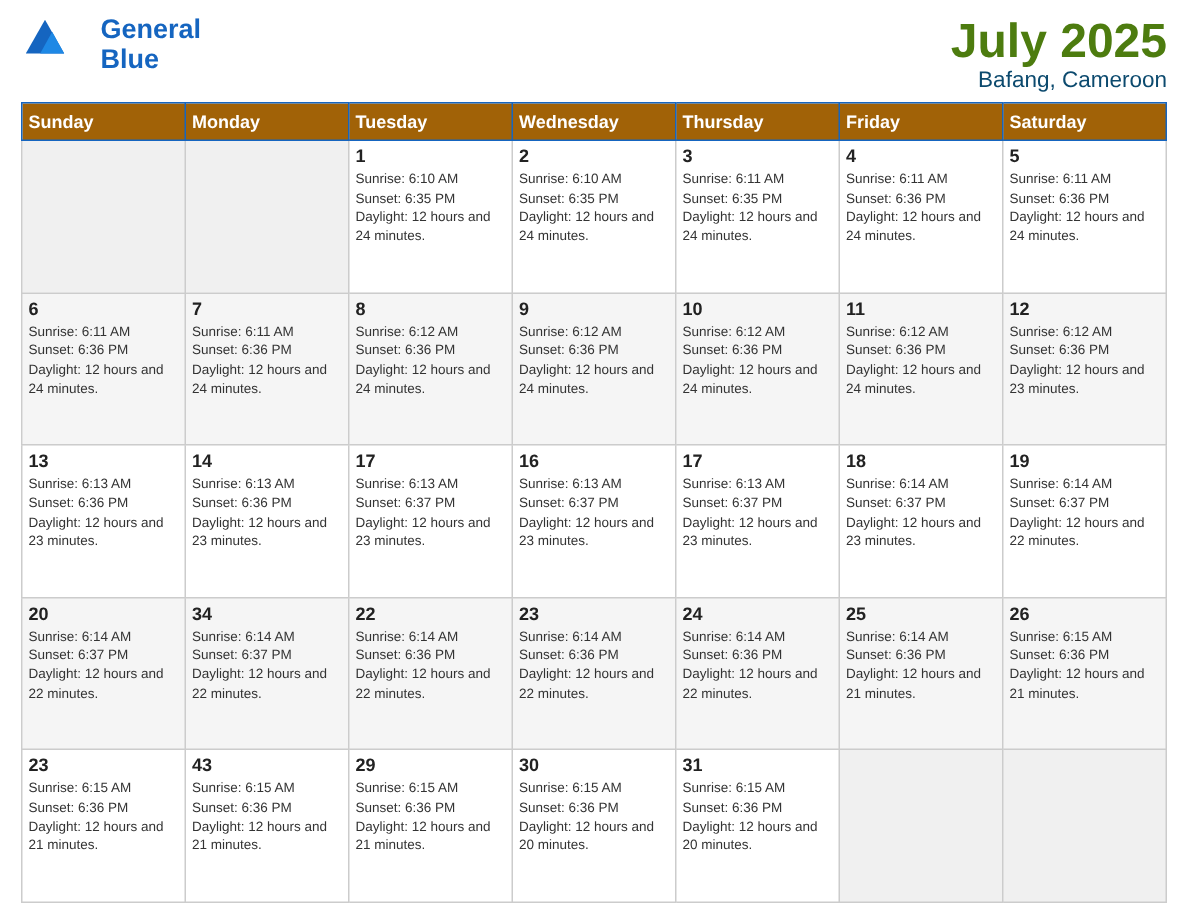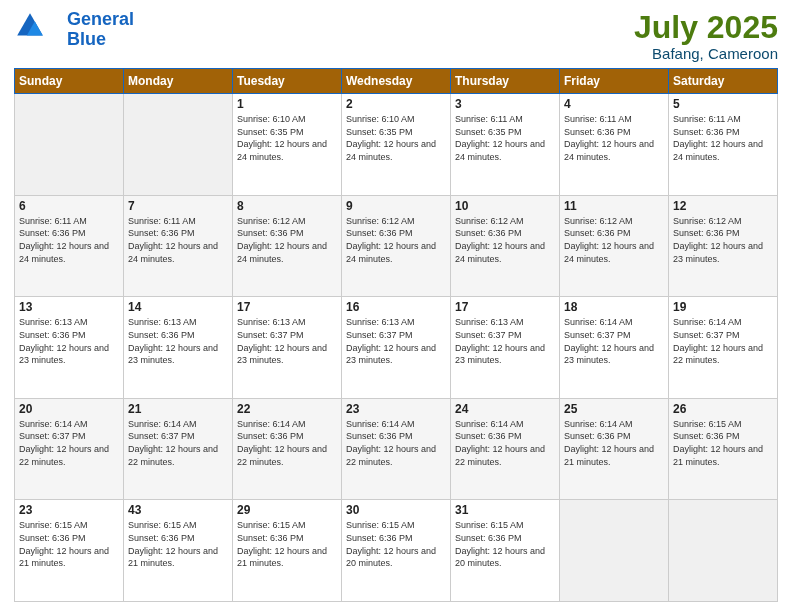--- a/index.html
+++ b/index.html
@@ -258,21 +258,21 @@
           </td>
         </tr>
         <tr>
           <td>
             <span class="day-number">20</span>
             <div class="day-info">Sunrise: 6:14 AM
 Sunset: 6:37 PM
 Daylight: 12 hours and 22 minutes.</div>
           </td>
           <td>
-            <span class="day-number">21</span>
+            <span class="day-number">34</span>
             <div class="day-info">Sunrise: 6:14 AM
 Sunset: 6:37 PM
 Daylight: 12 hours and 22 minutes.</div>
           </td>
           <td>
             <span class="day-number">22</span>
             <div class="day-info">Sunrise: 6:14 AM
 Sunset: 6:36 PM
 Daylight: 12 hours and 22 minutes.</div>
           </td>

